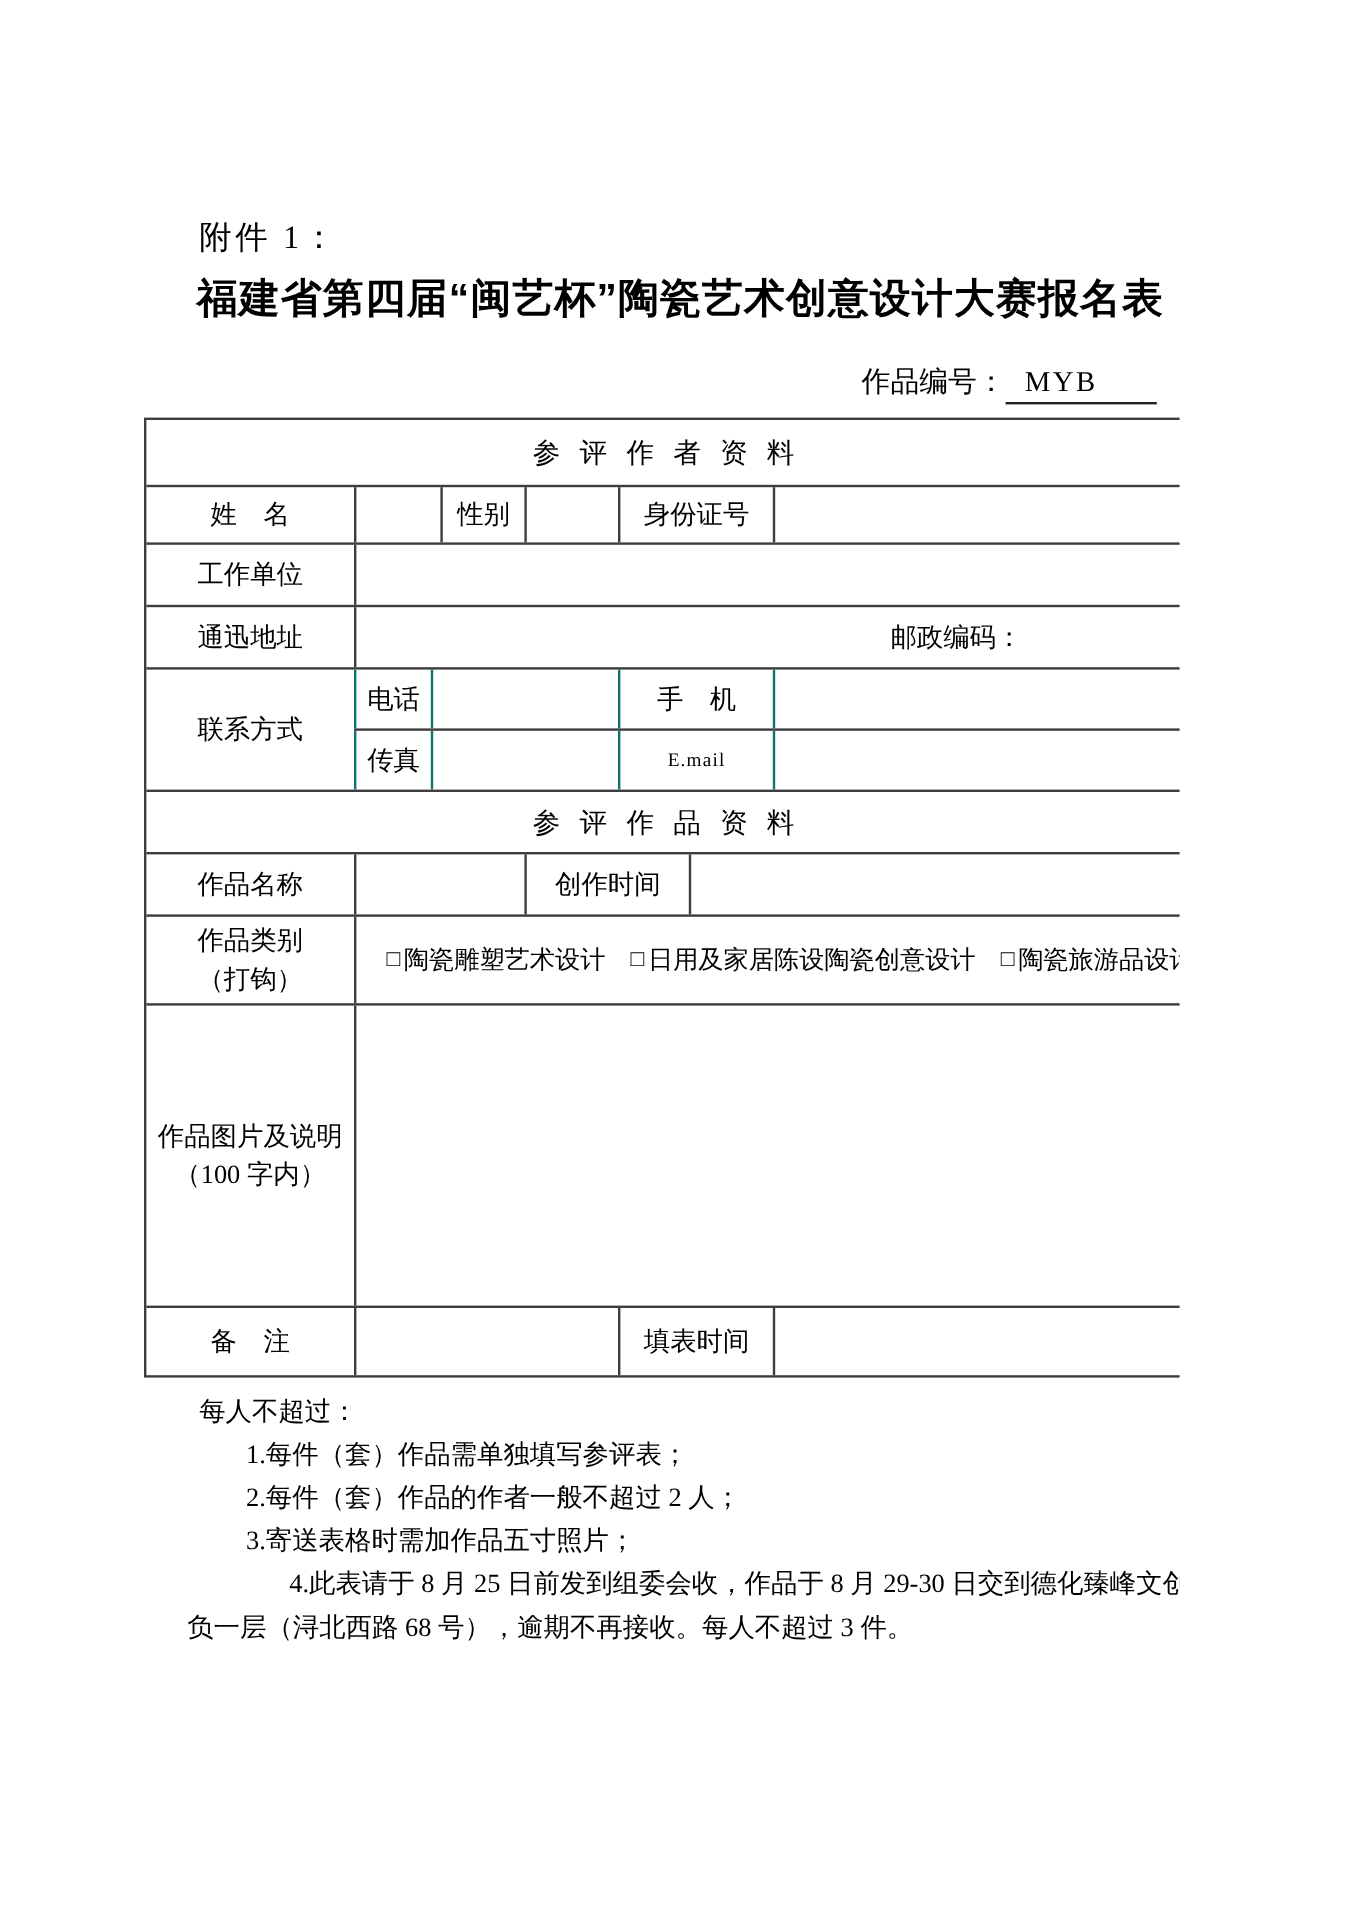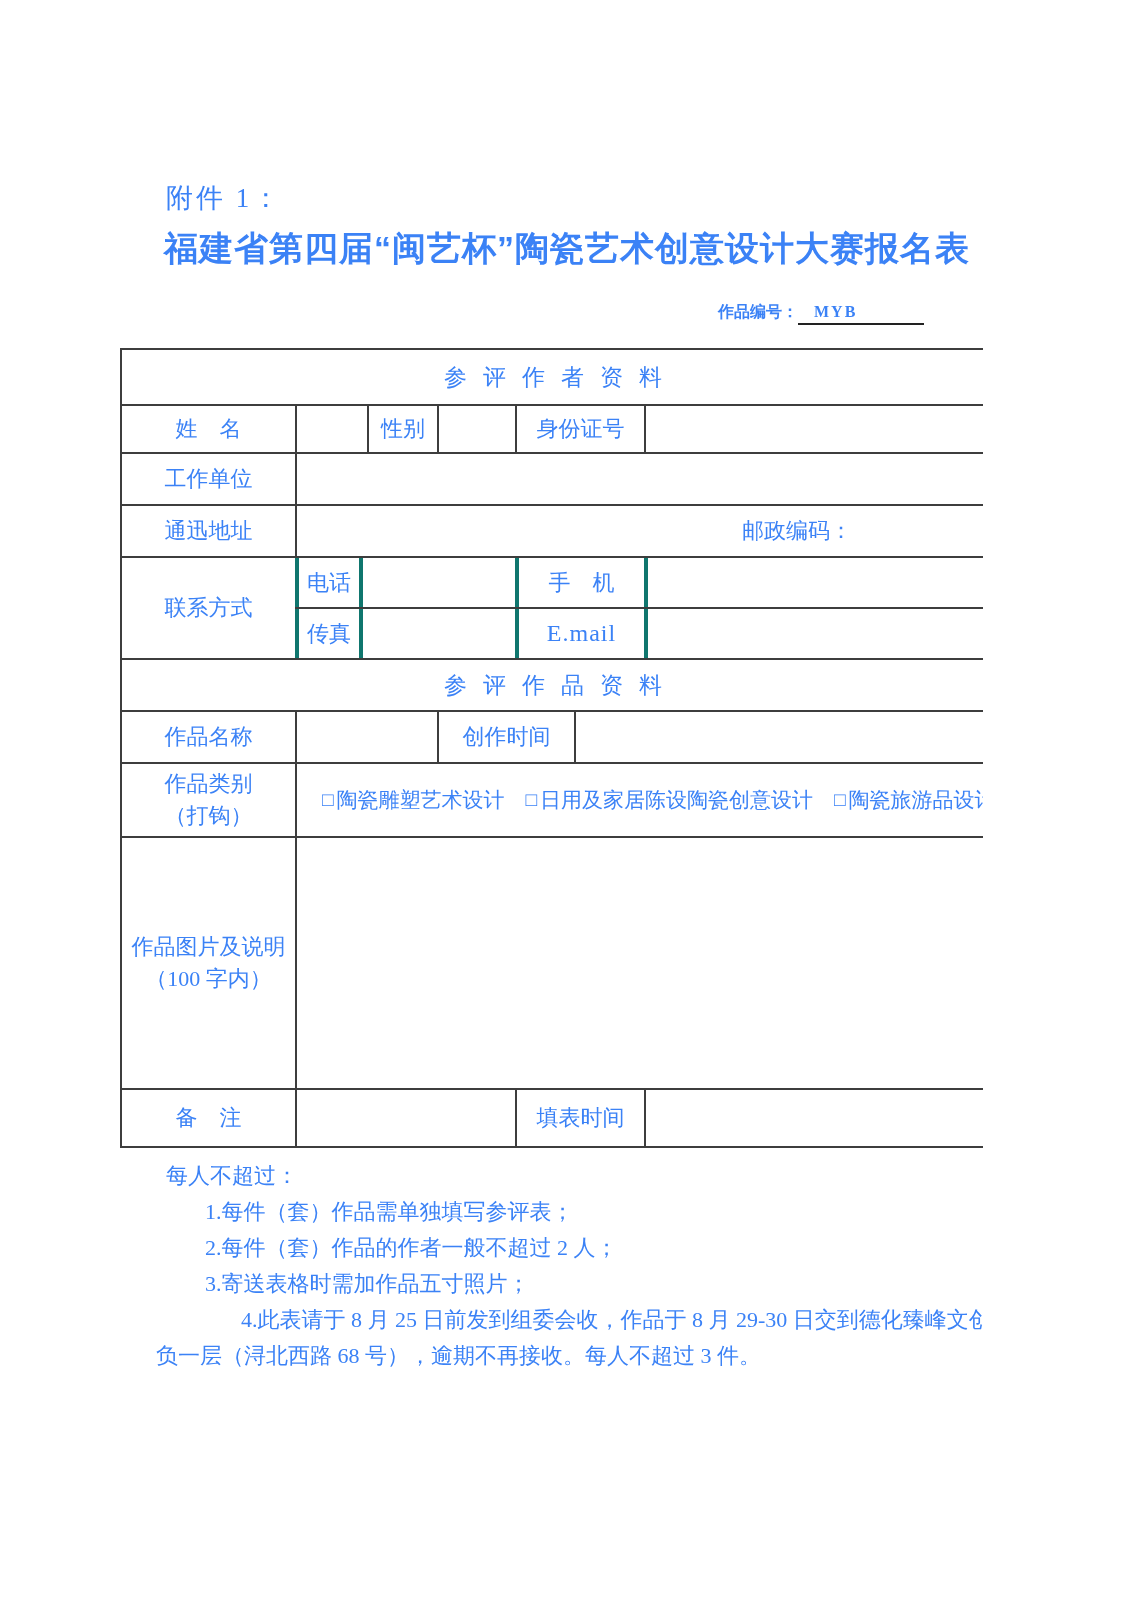--- a/index.html
+++ b/index.html
@@ -1,37 +1,36 @@
 <!DOCTYPE html>
 <html><head>
 <meta charset="utf-8">
 <style>
   html,body { margin:0; padding:0; background:#ffffff; }
   .page {
     position:relative;
     width:983px; height:1600px;
     background:#ffffff;
     font-family:"Liberation Serif", serif;
-    color:#3b82f6;
+    color:#000000;
     overflow:hidden;
   }
   .attachment {
     position:absolute; left:166px; top:180px;
     font-size:27px; letter-spacing:3px;
   }
   .title {
     position:absolute; left:164px; top:226px; margin:0;
     font-family:"Liberation Sans", sans-serif;
     font-size:34px; font-weight:bold; letter-spacing:1px;
     white-space:nowrap;
   }
   .workno {
     position:absolute; top:302px; left:718px;
-    font-size:16px;
-    font-weight:bold;
+    font-size:24px;
   }
   .workno-line {
     display:inline-block; width:110px;
     border-bottom:2px solid #222;
     padding-left:16px; padding-bottom:2px;
     font-family:"Liberation Serif", serif;
     letter-spacing:2px;
   }
   
   .tbl {
@@ -64,24 +63,24 @@
   .h46 { height:46px; }
   .h50 { height:50px; }
   .h100 { height:100px; }
   .h72 { height:72px; }
   .h250 { height:250px; }
   .h56 { height:56px; }
   .sect { letter-spacing:16px; font-size:23px; }
   .stack { flex:1; display:flex; flex-direction:column; }
   .srow { display:flex; flex:1; }
   .srow.bt { border-top:2px solid #3d3d3d; }
-  .srow > .td { border-left:4px solid #0f766e; }
+  .srow > .td { border-left:2px solid #0f766e; }
   .left { justify-content:flex-start;text-align:center; }
   .postal { margin-left:445px; }
-  .email { font-size:24px; letter-spacing:1px; }
+  .email { font-size:16px; letter-spacing:1px; }
   .two-line { flex-direction:column; line-height:32px; }
   .opts {
     justify-content:flex-start;
     padding-left:25px;
     font-size:21px;
     gap:21px;
     white-space:nowrap;
   }
   .opt { display:inline-flex; align-items:center; }
   .cb { font-size:19px; margin-right:3px; }

